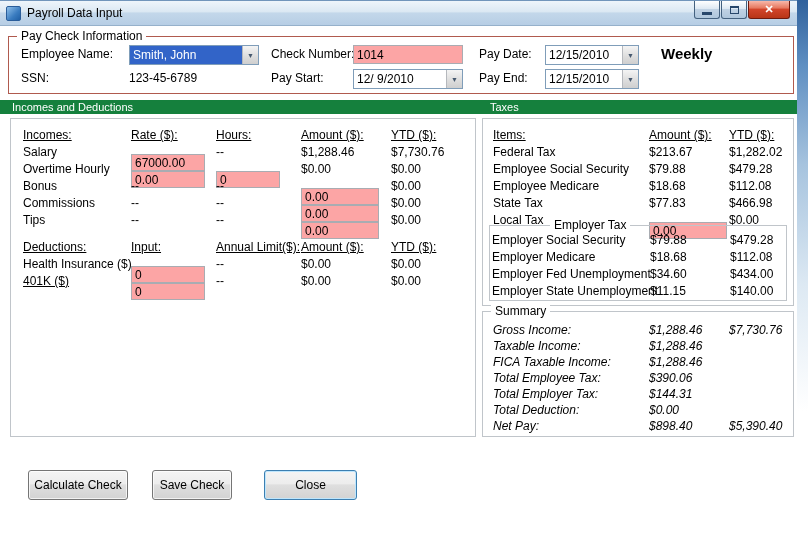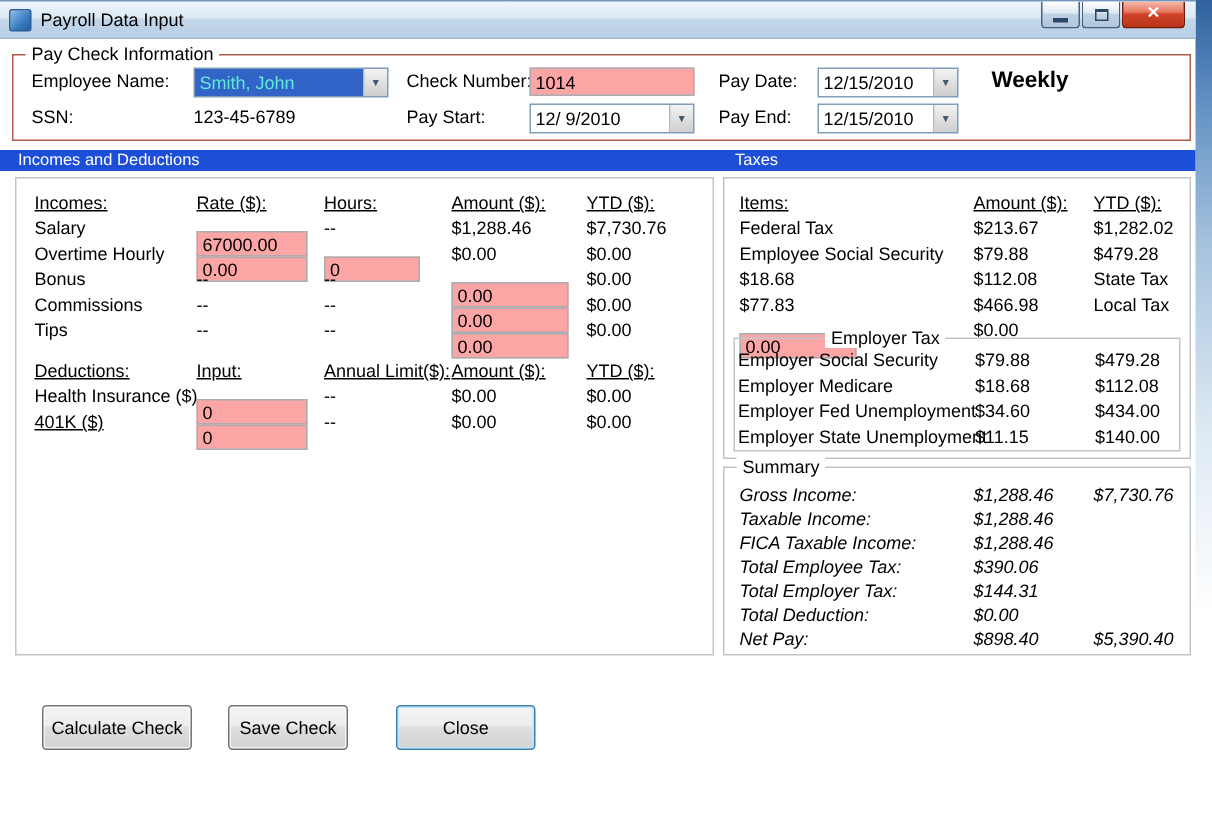--- a/index.html
+++ b/index.html
@@ -30,28 +30,28 @@
   .gray-group { position:absolute; border:1px solid #c0c5ca; }
   .group-legend { position:absolute; top:-8px; left:8px; background:#fff; padding:0 4px; white-space:nowrap; }
 
   .lbl { position:absolute; white-space:nowrap; }
 
   .tb { position:absolute; border:1px solid #a9acb2; background:#fca5a5; height:19px;
     font-family:"Liberation Sans",sans-serif; font-size:12px; padding:0 3px; color:#000; }
 
   .combo { position:absolute; height:20px; border:1px solid #7f9db9; background:#fff; display:flex; }
   .combo-text { flex:1; padding:2px 3px 0 3px; white-space:nowrap; overflow:hidden; font-size:12px; }
-  .combo.selected .combo-text { background:#3264c8; color:#5eead4; }
+  .combo.selected .combo-text { background:#3264c8; color:#ffffff; }
   .combo-arrow { width:16px; border-left:1px solid #b5b8bd; display:flex; align-items:center; justify-content:center;
     background:linear-gradient(180deg,#f4f4f4,#dcdcdc 60%,#cfcfcf); color:#46586e; font-size:7px; flex:0 0 auto; }
 
   .weekly { position:absolute; font-weight:bold; font-size:15px; }
 
   .section-bar { position:absolute; left:0; top:100px; width:797px; height:14px;
-    background:#1d4ed8; color:#fff; font-size:11px; line-height:14px; }
+    background:#15803d; color:#fff; font-size:11px; line-height:14px; }
   .section-bar .s1 { position:absolute; left:12px; }
   .section-bar .s2 { position:absolute; left:490px; }
 
   .grid { position:absolute; display:grid; }
   .grid > div { height:17px; line-height:17px; white-space:nowrap; }
   .th { text-decoration:underline; }
   .underline { text-decoration:underline; }
   .grid .tb { position:static; display:block; height:17px;margin-top:10px; }
   .w64 { width:64px; } .w74 { width:74px; } .w78 { width:78px; }
 
@@ -216,20 +216,21 @@
       <div class="th">YTD ($):</div>
 
       <div>Federal Tax</div>
       <div>$213.67</div>
       <div>$1,282.02</div>
 
       <div>Employee Social Security</div>
       <div>$79.88</div>
       <div>$479.28</div>
 
+      <div>Employee Medicare</div>
       <div>$18.68</div>
       <div>$112.08</div>
 
       <div>State Tax</div>
       <div>$77.83</div>
       <div>$466.98</div>
 
       <div>Local Tax</div>
       <div>
           <input class="tb w78" type="text" value="0.00" style="">

